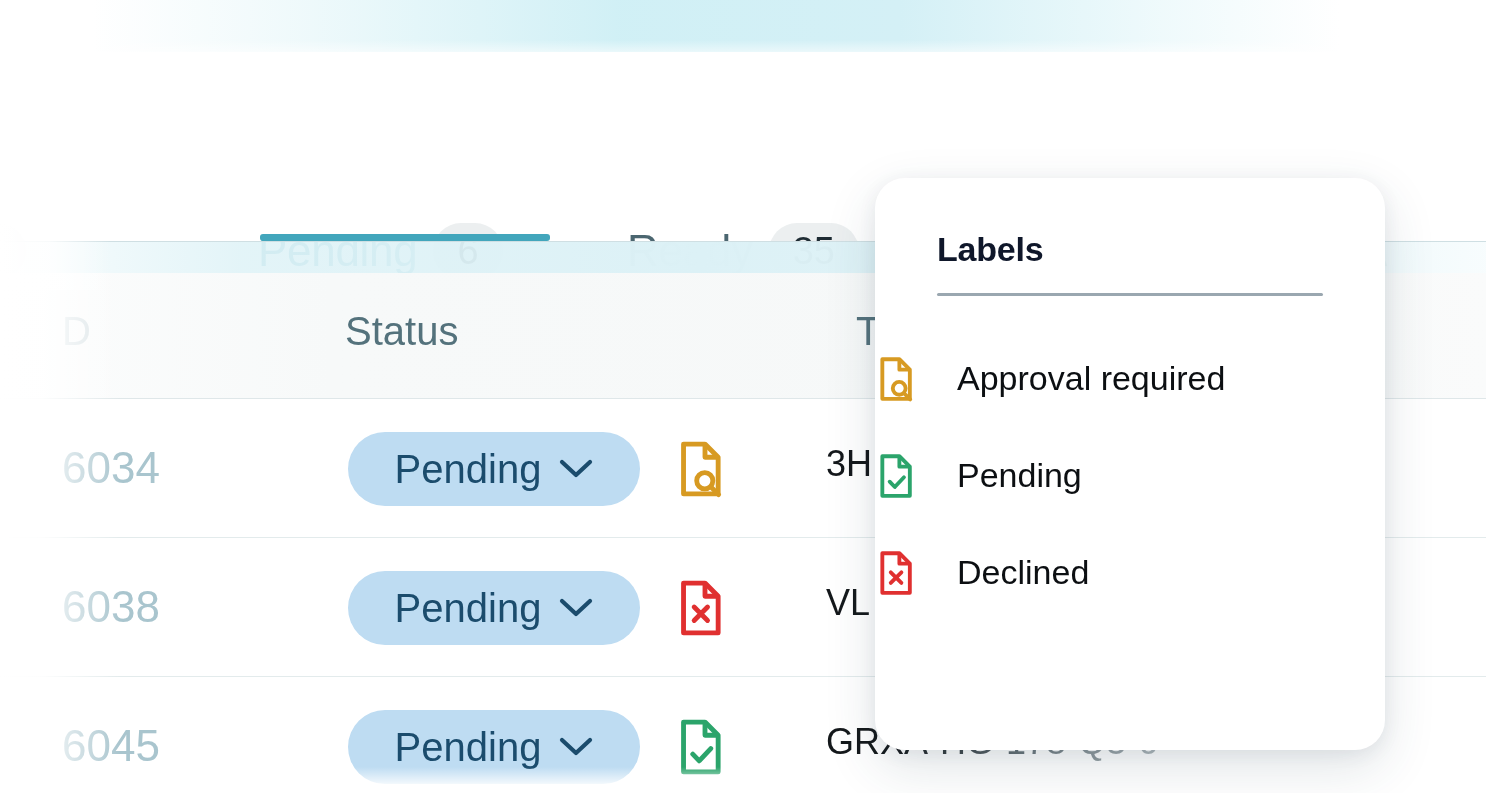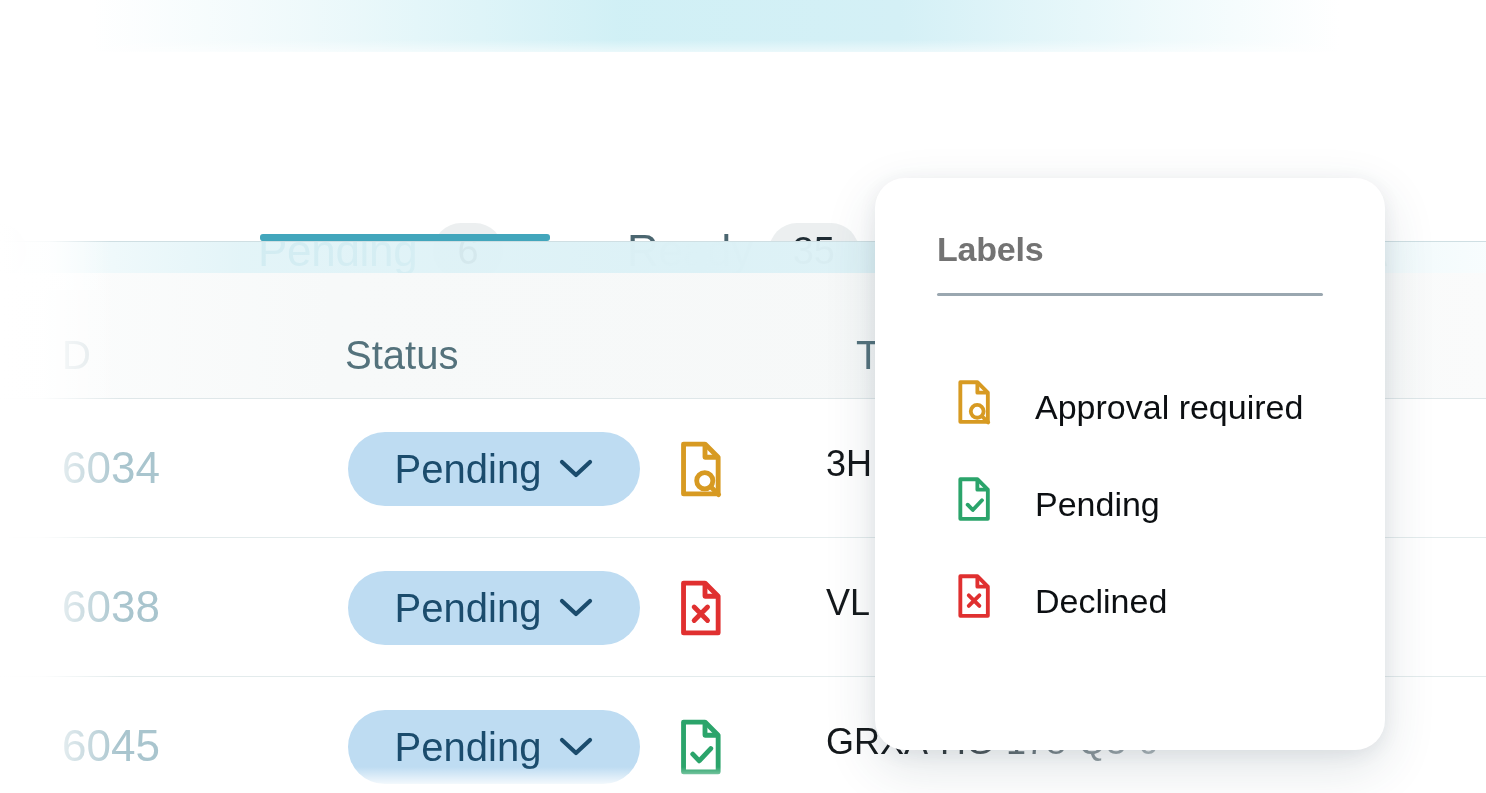--- a/index.html
+++ b/index.html
@@ -162,21 +162,20 @@
         rgba(250,251,251,1) 1486px);
     border-bottom: 1px solid #dfe7e9;
   }
   .th {
     position: absolute;
     top: 36px;
     font-size: 40px;
     font-weight: 400;
     color: #54727c;
     white-space: nowrap;
-    margin-top: 24px;
   }
   .th-id   { left: 62px; color: #dbe4e7; }
   .th-status { left: 345px; }
   .th-type { left: 856px; }
 
   .row {
     position: relative;
     height: 139px;
     border-bottom: 1px solid #e3ebec;
   }
@@ -285,43 +284,42 @@
     border-radius: 30px;
     box-shadow: 0 18px 52px rgba(45,70,85,0.14),
                 0 4px 18px rgba(45,70,85,0.08);
   }
   .popup-title {
     position: absolute;
     left: 62px;
     top: 52px;
     font-size: 34px;
     font-weight: 700;
-    color: #737373;
+    color: #0f172a;
     letter-spacing: -0.2px;
   }
   .popup-divider {
     position: absolute;
     left: 62px;
     top: 115px;
     width: 386px;
     height: 3px;
     background: #9aa7b0;
     border-radius: 2px;
   }
   .popup-list {
     position: absolute;
     left: 0;
     top: 152px;
     width: 510px;
   }
   .label-item {
     display: flex;
-    align-items: flex-end;
+    align-items: center;
     height: 97px;
-    padding-left: 78px;
     gap: 38px;
     cursor: pointer;
     user-select: none;
   }
   .label-icon {
     width: 44px;
     height: 50px;
     flex: 0 0 auto;
   }
   .label-icon svg { display: block; width: 100%; height: 100%; }

